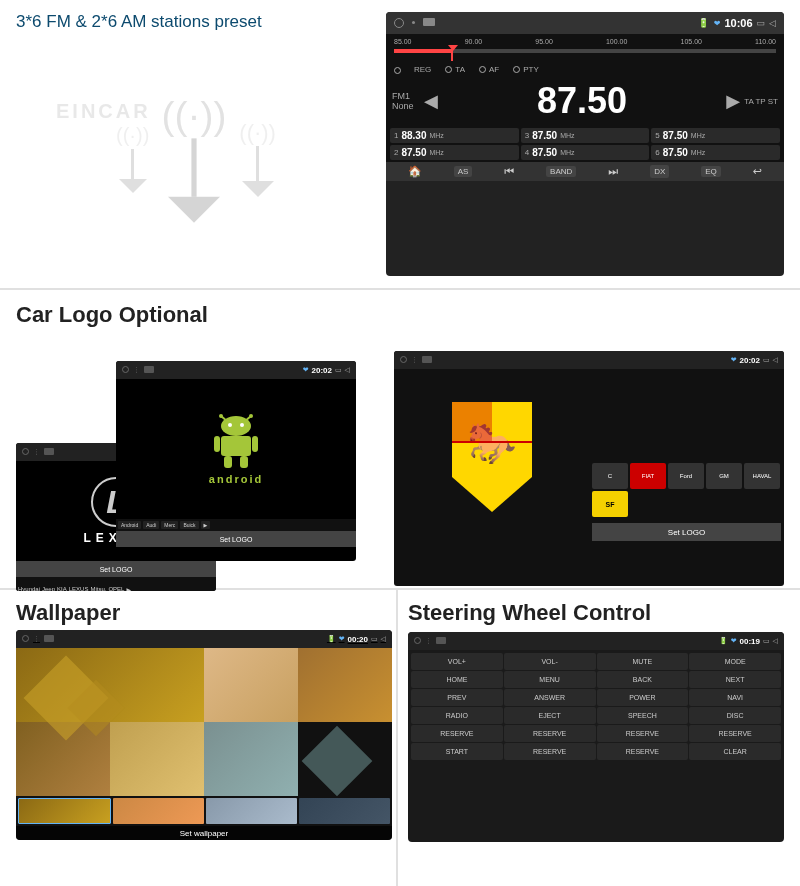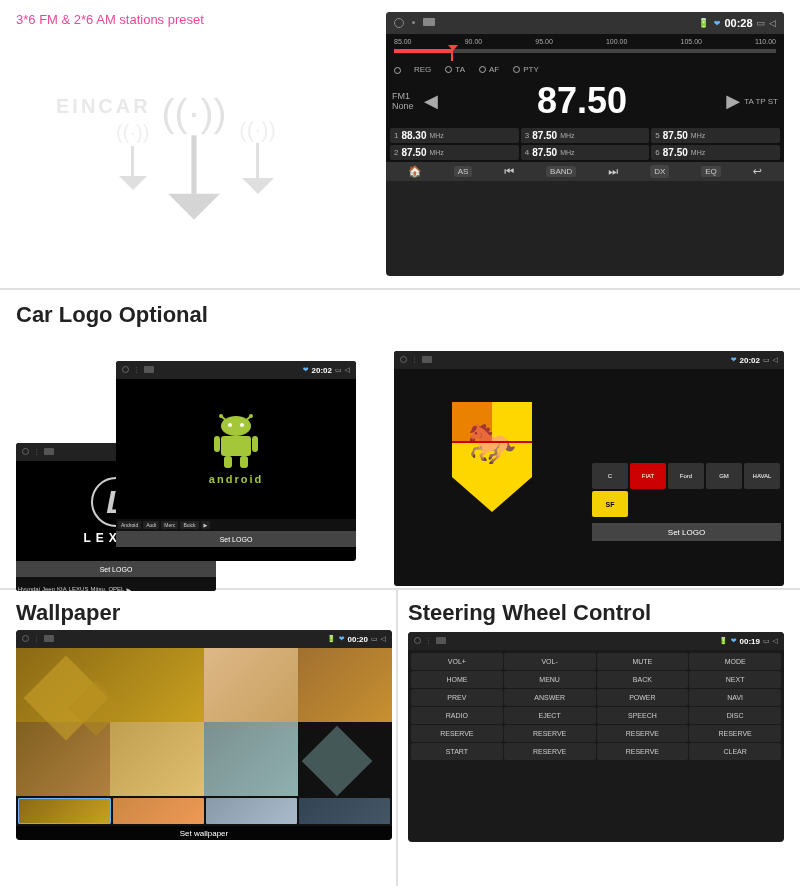--- a/index.html
+++ b/index.html
@@ -36,22 +36,22 @@
     }
 
     .section-title {
       font-size: 22px;
       font-weight: bold;
       color: #222;
       margin-bottom: 4px;
     }
 
     .section-subtitle {
-      font-size: 13px;
-      color: #ec4899;
+      font-size: 17px;
+      color: #0c4a6e;
       margin-bottom: 8px;
     }
 
     .antenna-area {
       flex: 1;
       display: flex;
       align-items: center;
       justify-content: center;
       gap: 20px;
       position: relative;
@@ -140,20 +140,21 @@
     .section-steering {
       flex: 1;
       padding: 10px 16px 10px 10px;
     }
 
     .wallpaper-screen {
       background: #111;
       border-radius: 4px;
       overflow: hidden;
       height: 210px;
+      text-decoration: underline;
     }
 
     .steering-screen {
       background: #1a1a1a;
       border-radius: 4px;
       overflow: hidden;
       height: 210px;
       margin-top: 6px;
     }
 
@@ -204,21 +205,21 @@
 
       <div class="radio-topbar">
         <div class="radio-topbar-left">
           <div style="width:10px;height:10px;border:1px solid #888;border-radius:50%"></div>
           <div style="width:3px;height:3px;background:#888;border-radius:50%;margin-top:3px"></div>
           <div style="width:12px;height:8px;background:#888;border-radius:1px"></div>
         </div>
         <div class="radio-topbar-right">
           <span style="font-size:9px;color:#aaa">🔋</span>
           <span style="color:#64b4f6;font-size:8px">❤</span>
-          <span class="time-display">00:28</span>
+          <span class="time-display">10:06</span>
           <span style="font-size:9px;color:#aaa">▭</span>
           <span style="font-size:9px;color:#aaa">◁</span>
         </div>
       </div>
 
       <div style="background:#111;padding:4px 8px 2px;position:relative">
         <div style="display:flex;justify-content:space-between;color:#aaa;font-size:7px;margin-bottom:2px">
           <span>85.00</span>
           <span>90.00</span>
           <span>95.00</span>

